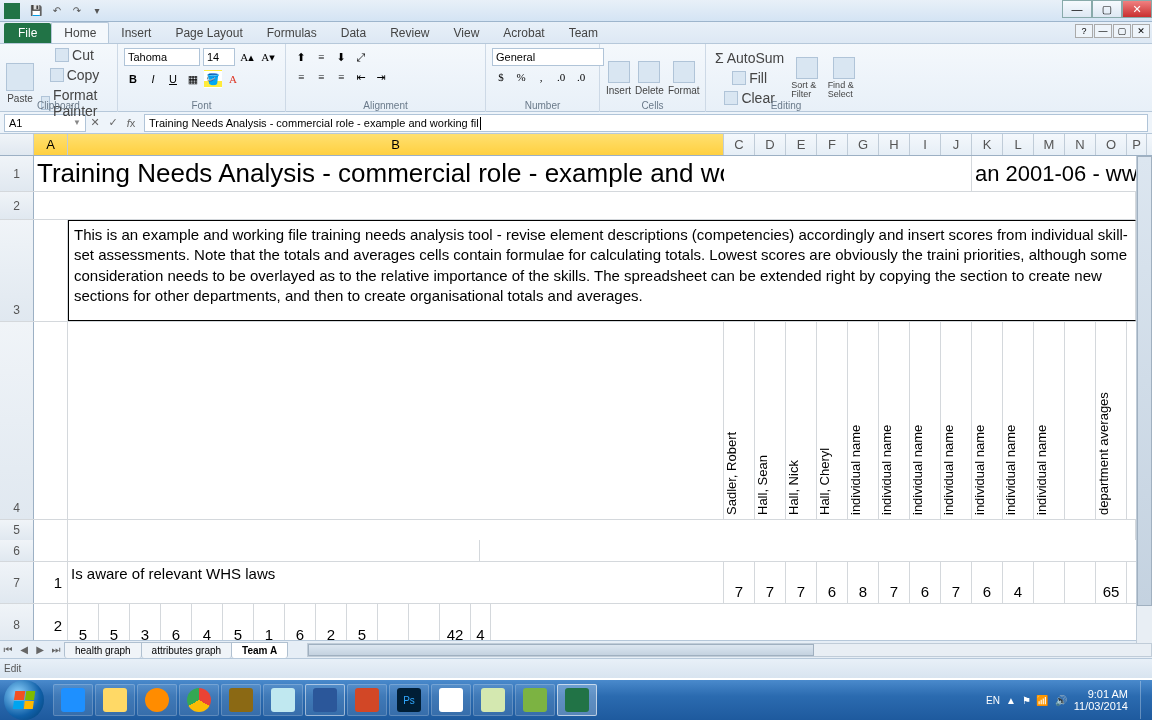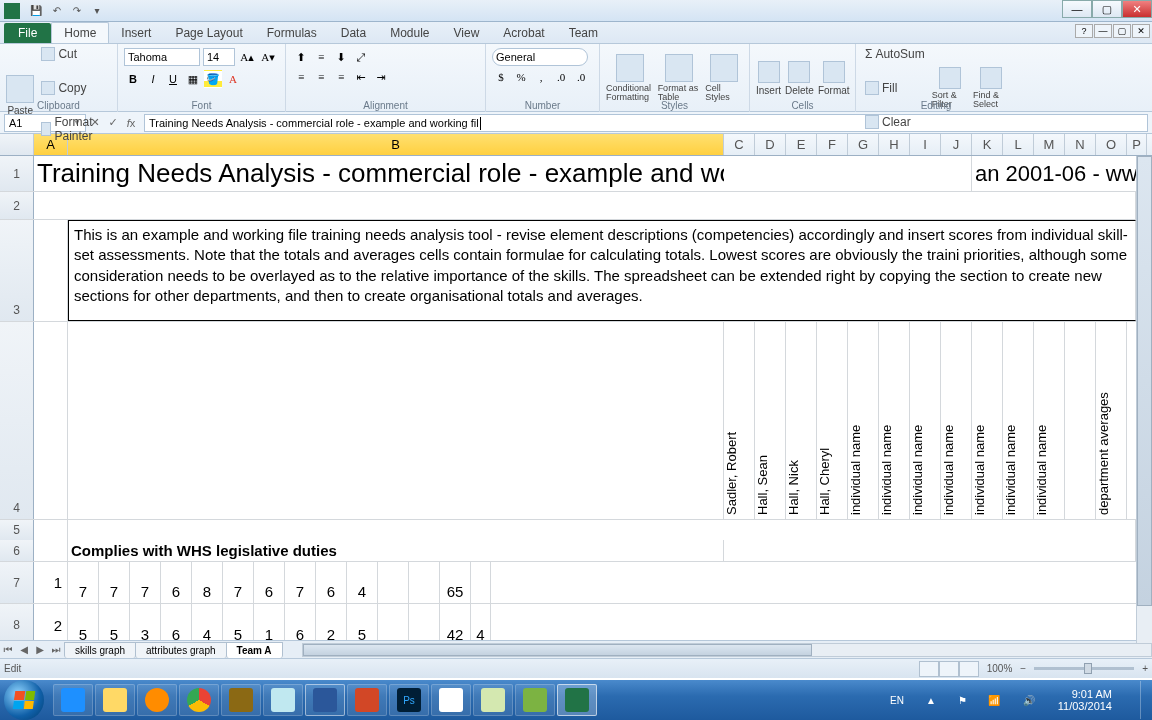--- a/index.html
+++ b/index.html
@@ -23,21 +23,21 @@
 .child-win-controls { position: absolute; right: 2px; top: 24px; display: flex; gap: 1px; }
 .cwc-btn { width: 18px; height: 14px; font-size: 9px; border: 1px solid #aaa; background: #eef4fa; display:flex; align-items:center; justify-content:center; }
 
 
 .ribbon { height: 68px; background: linear-gradient(#f4f8fc,#e8f0f8); border-bottom: 1px solid #b6c8da; display: flex; }
 .group { border-right: 1px solid #cdd9e6; padding: 2px 6px; display: flex; flex-direction: column; position: relative; height: 68px; }
 .group-label { position: absolute; bottom: 1px; left: 0; right: 0; text-align: center; font-size: 10px; color: #6a7a8a; }
 .group-body { display: flex; gap: 4px; flex: 1; }
 .big-btn { width: 40px; display: flex; flex-direction: column; align-items: center; justify-content: center; font-size: 10px; color: #444; }
 .big-icon { width: 28px; height: 28px; background: #d9e6f2; border: 1px solid #b0c4d8; margin-bottom: 2px; }
-.small-btns { display: flex; flex-direction: column; gap: 18px; font-size: 12px; color: #444; justify-content: center; }
+.small-btns { display: flex; flex-direction: column; gap: 2px; font-size: 14px; color: #444; justify-content: center; align-items: center; }
 .small-btn { display: flex; align-items: center; gap: 3px; padding: 1px 3px; }
 .mini-icon { width: 14px; height: 14px; background: #d9e6f2; border: 1px solid #b0c4d8; display: inline-block; }
 .font-row { display: flex; gap: 3px; align-items: center; margin-bottom: 2px; }
 .font-name { width: 76px; height: 18px; border: 1px solid #b0c4d8; background: #fff; font-size: 11px; padding: 0 3px; line-height:16px; }
 .font-size { width: 32px; height: 18px; border: 1px solid #b0c4d8; background: #fff; font-size: 11px; padding: 0 3px; line-height:16px; }
 .btn-row { display: flex; gap: 2px; }
 .sq { width: 18px; height: 18px; border: 1px solid transparent; display: flex; align-items: center; justify-content: center; font-size: 11px; font-family: 'Times New Roman', serif; }
 
 
 .formula-area { height: 22px; display: flex; align-items: center; border-bottom: 1px solid #b6c8da; background: #eef4fa; }
@@ -87,21 +87,21 @@
 .zoom-thumb { position: absolute; left: 50%; top: -4px; width: 8px; height: 11px; background: #d0dae4; border: 1px solid #90a0b0; }
 
 
 .taskbar { position: absolute; bottom: 0; left: 0; right: 0; height: 40px; background: linear-gradient(#4a8acc, #2b6bb0 40%, #1e5a9e); display: flex; align-items: center; padding: 0 4px; }
 .start-orb { width: 40px; height: 40px; border-radius: 50%; background: radial-gradient(circle at 35% 35%, #8fd4ff, #1060a8 60%, #003b6f); margin-right: 8px; display:flex; align-items:center; justify-content:center;}
 .start-flag { width: 20px; height: 18px; display: grid; grid-template-columns: 1fr 1fr; grid-template-rows: 1fr 1fr; gap: 1px; transform: skewX(-8deg);}
 .start-flag span:nth-child(1){background:#f25022;} .start-flag span:nth-child(2){background:#7fba00;}
 .start-flag span:nth-child(3){background:#00a4ef;} .start-flag span:nth-child(4){background:#ffb900;}
 .task-icon { width: 40px; height: 32px; margin: 0 1px; background: rgba(255,255,255,0.1); border: 1px solid rgba(255,255,255,0.2); border-radius: 2px; display:flex; align-items:center; justify-content:center; }
 .task-icon .ti { width: 24px; height: 24px; border-radius: 3px; }
-.tray { margin-left: auto; display: flex; align-items: center; gap: 22px; color: #fff; font-size: 10px; }
+.tray { margin-left: auto; display: flex; align-items: center; gap: 6px; color: #fff; font-size: 10px; }
 .clock { text-align: right; line-height: 1.1; font-size: 11px; padding-right: 6px; }
 
 
 .vscroll { position: absolute; right: 0; top: 156px; width: 16px; height: 500px; background: #e8eef4; border-left: 1px solid #c0ccd8; }
 .vscroll-thumb { position: absolute; top: 0; left: 0; right: 0; height: 90%; background: linear-gradient(#dce6f0,#c4d2e0); border: 1px solid #a0b0c0; }
 
 
 .text-cursor { display: inline-block; width: 1px; height: 13px; background: #000; vertical-align: middle; margin-left:1px;}
 </style>
 </head>
@@ -122,21 +122,21 @@
   </div>
 </div>
 
 <div class="ribbon-tabs">
   <div class="file-tab">File</div>
   <div class="tab active">Home</div>
   <div class="tab">Insert</div>
   <div class="tab">Page Layout</div>
   <div class="tab">Formulas</div>
   <div class="tab">Data</div>
-  <div class="tab">Module</div>
+  <div class="tab">Review</div>
   <div class="tab">View</div>
   <div class="tab">Acrobat</div>
   <div class="tab">Team</div>
 </div>
 <div class="child-win-controls">
   <div class="cwc-btn">?</div>
   <div class="cwc-btn">—</div>
   <div class="cwc-btn">▢</div>
   <div class="cwc-btn">✕</div>
 </div>
@@ -209,49 +209,32 @@
           <div class="sq">⇤</div>
           <div class="sq">⇥</div>
         </div>
       </div>
     </div>
     <div class="group-label">Alignment</div>
   </div>
 
   <div class="group" style="width:114px;">
     <div style="display:flex;flex-direction:column;gap:2px;padding-top:2px;">
-      <div class="font-name" style="width:96px;border-radius:9px;">General</div>
+      <div class="font-name" style="width:112px;">General</div>
       <div class="btn-row">
         <div class="sq">$</div>
         <div class="sq">%</div>
         <div class="sq">,</div>
         <div class="sq">.0</div>
         <div class="sq">.0</div>
       </div>
     </div>
     <div class="group-label">Number</div>
   </div>
 
-  <div class="group" style="width:150px;">
-    <div class="group-body">
-      <div class="big-btn" style="width:48px;">
-          <div class="big-icon"></div>
-          <span style="font-size:9px;line-height:1;">Conditional Formatting</span>
-        </div>
-      <div class="big-btn" style="width:44px;">
-          <div class="big-icon"></div>
-          <span style="font-size:9px;line-height:1;">Format as Table</span>
-        </div>
-      <div class="big-btn" style="width:38px;">
-          <div class="big-icon"></div>
-          <span style="font-size:9px;line-height:1;">Cell Styles</span>
-        </div>
-    </div>
-    <div class="group-label">Styles</div>
-  </div>
 
   <div class="group" style="width:106px;">
     <div class="group-body">
       <div class="big-btn" style="width:32px;">
           <div class="big-icon" style="width:22px;height:22px;"></div>
           <span>Insert</span>
         </div>
       <div class="big-btn" style="width:32px;">
           <div class="big-icon" style="width:22px;height:22px;"></div>
           <span>Delete</span>
@@ -396,30 +379,30 @@
 
   <div class="row" style="height:20px;border-bottom:none;">
     <div class="row-h">5</div>
     <div class="cell" style="width:34px;"></div>
     <div class="cell section-head" style="width:656px;border-right-color:transparent;"></div>
     <div class="cell" style="width:412px;"></div>
   </div>
   <div class="row" style="height:22px;">
     <div class="row-h">6</div>
     <div class="cell" style="width:34px;"></div>
-    <div class="cell section-head" style="width:656px;">
-        <span>Complies with WHS legislative duties</span>
-      </div>
     <div class="cell" style="width:412px;"></div>
   </div>
 
   <div class="row" style="height:42px;">
     <div class="row-h">7</div>
     <div class="cell item-num" style="width:34px;">
         <span>1</span>
+      </div>
+    <div class="cell item-text" style="width:656px;align-items:flex-start;padding-top:3px;">
+        <span>Is aware of relevant WHS laws</span>
       </div>
     <div class="cell data-num" style="width:31px;align-items:flex-end;padding-bottom:3px;">
         <span>7</span>
       </div>
     <div class="cell data-num" style="width:31px;align-items:flex-end;padding-bottom:3px;">
         <span>7</span>
       </div>
     <div class="cell data-num" style="width:31px;align-items:flex-end;padding-bottom:3px;">
         <span>7</span>
       </div>
@@ -500,43 +483,30 @@
 
 <div class="vscroll">
     <div class="vscroll-thumb"></div>
   </div>
 
 <div class="sheet-tab-bar">
   <div class="nav-btn">⏮</div>
   <div class="nav-btn">◀</div>
   <div class="nav-btn">▶</div>
   <div class="nav-btn">⏭</div>
-  <div class="sheet-tab">skills graph</div>
+  <div class="sheet-tab">health graph</div>
   <div class="sheet-tab">attributes graph</div>
   <div class="sheet-tab active">Team A</div>
   <div class="scrollbar-h">
       <div class="scroll-thumb-h"></div>
     </div>
 </div>
 
 <div class="status-bar">
   <div>Edit</div>
-  <div class="status-right">
-    <div class="view-btns">
-      <div class="view-btn"></div>
-      <div class="view-btn"></div>
-      <div class="view-btn"></div>
-    </div>
-    <span>100%</span>
-    <span>−</span>
-    <div class="zoom-slider">
-        <div class="zoom-thumb"></div>
-      </div>
-    <span>+</span>
-  </div>
 </div>
 
 <div class="taskbar">
   <div class="start-orb">
       <div class="start-flag">
         <span></span>
         <span></span>
         <span></span>
         <span></span>
       </div>

